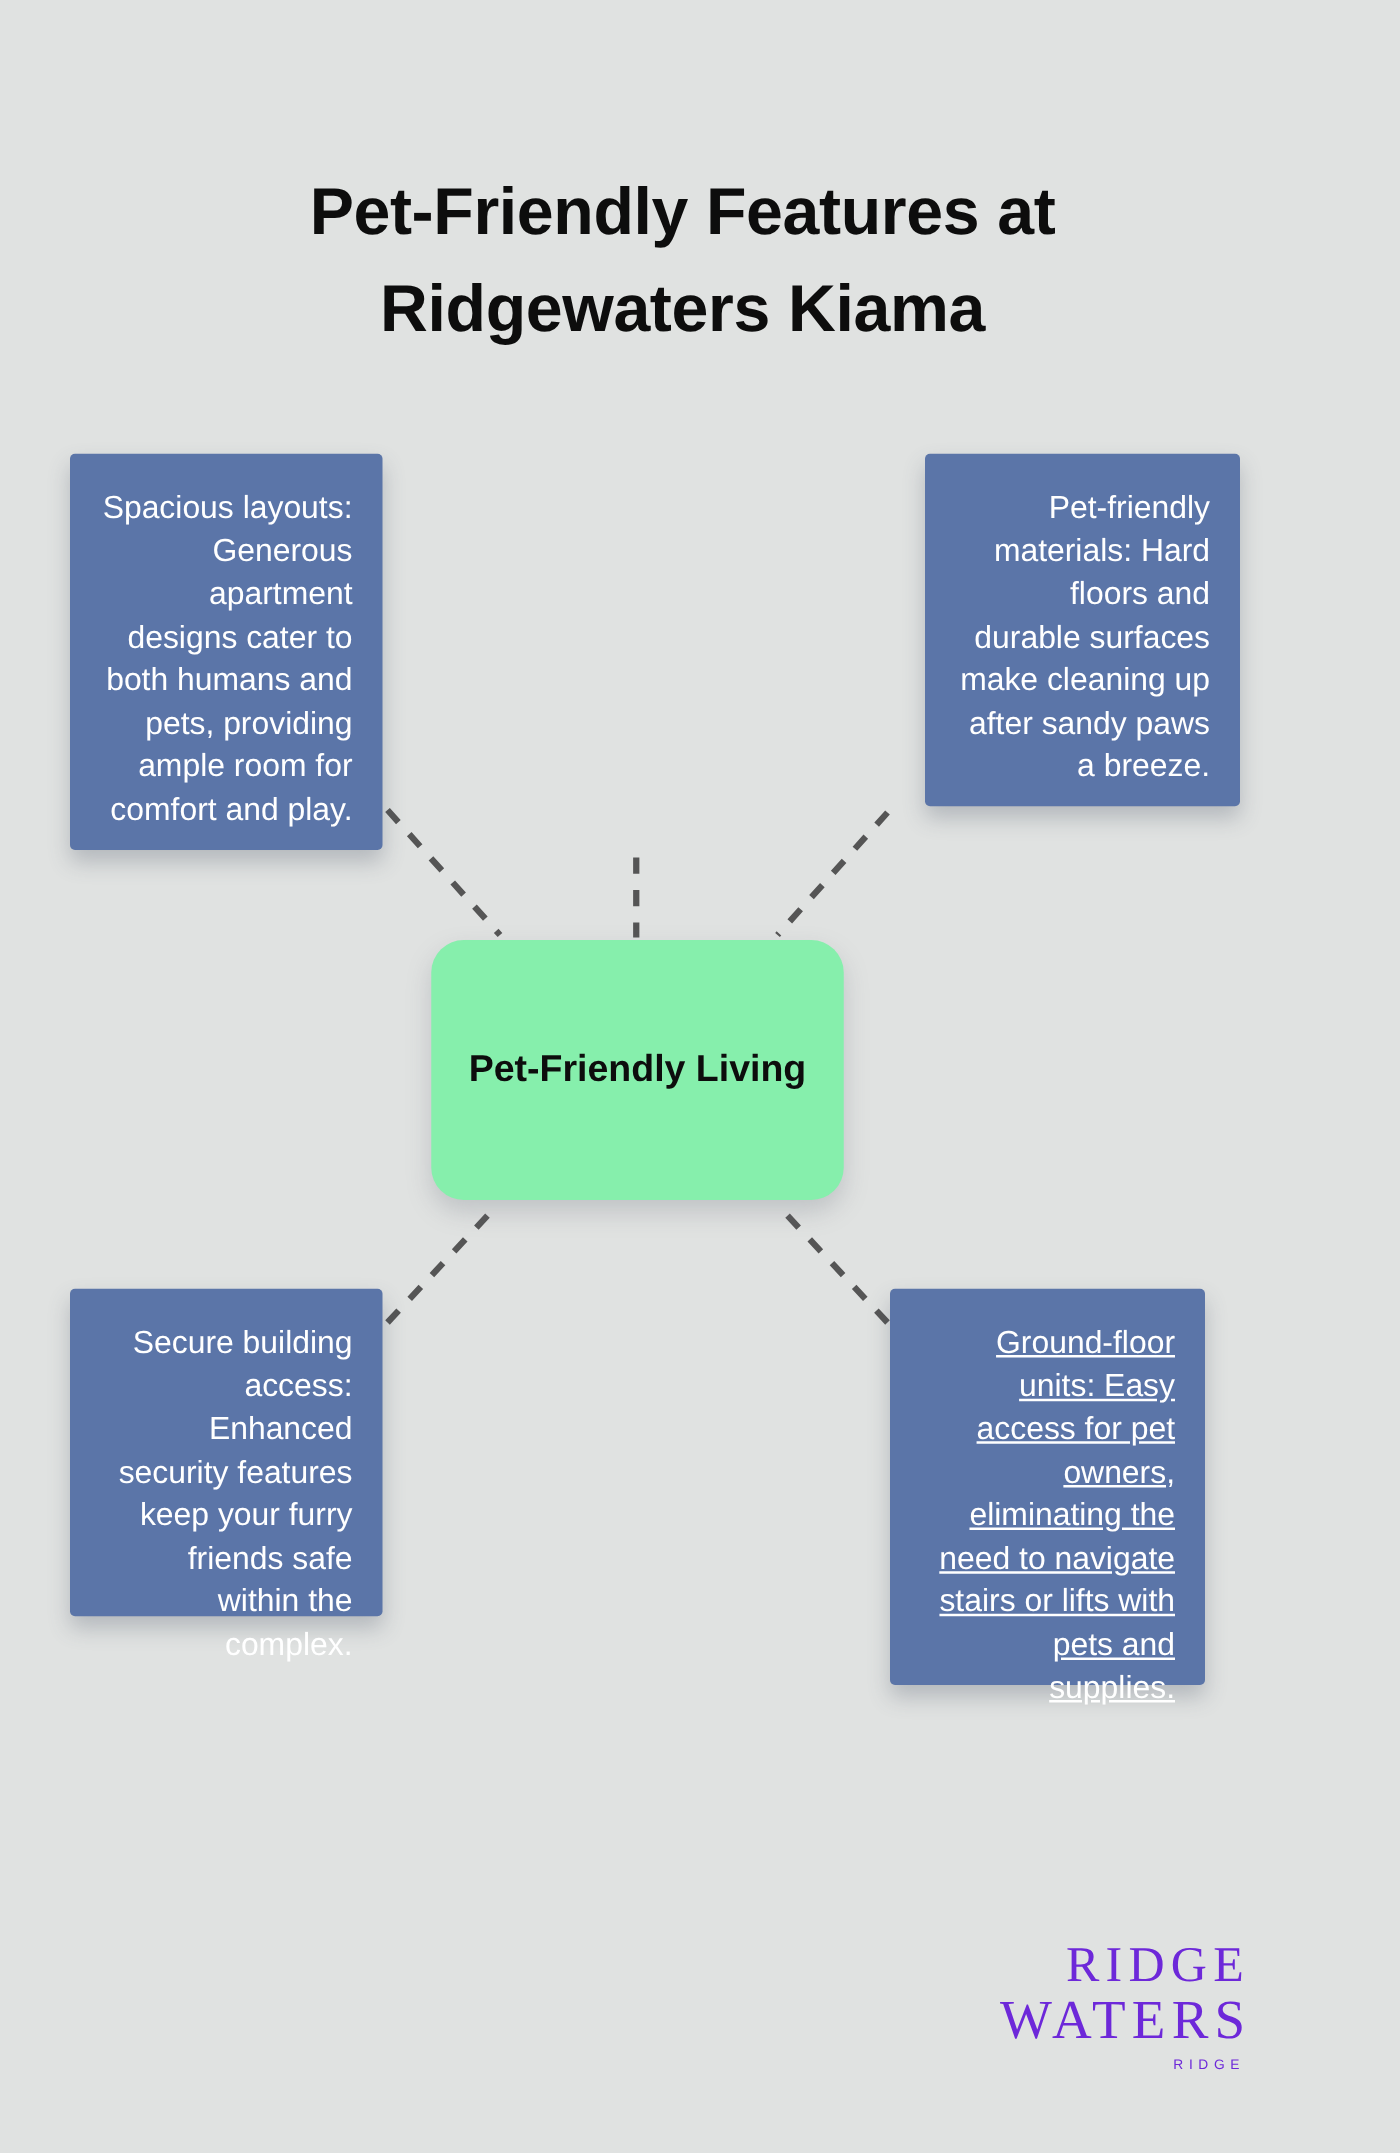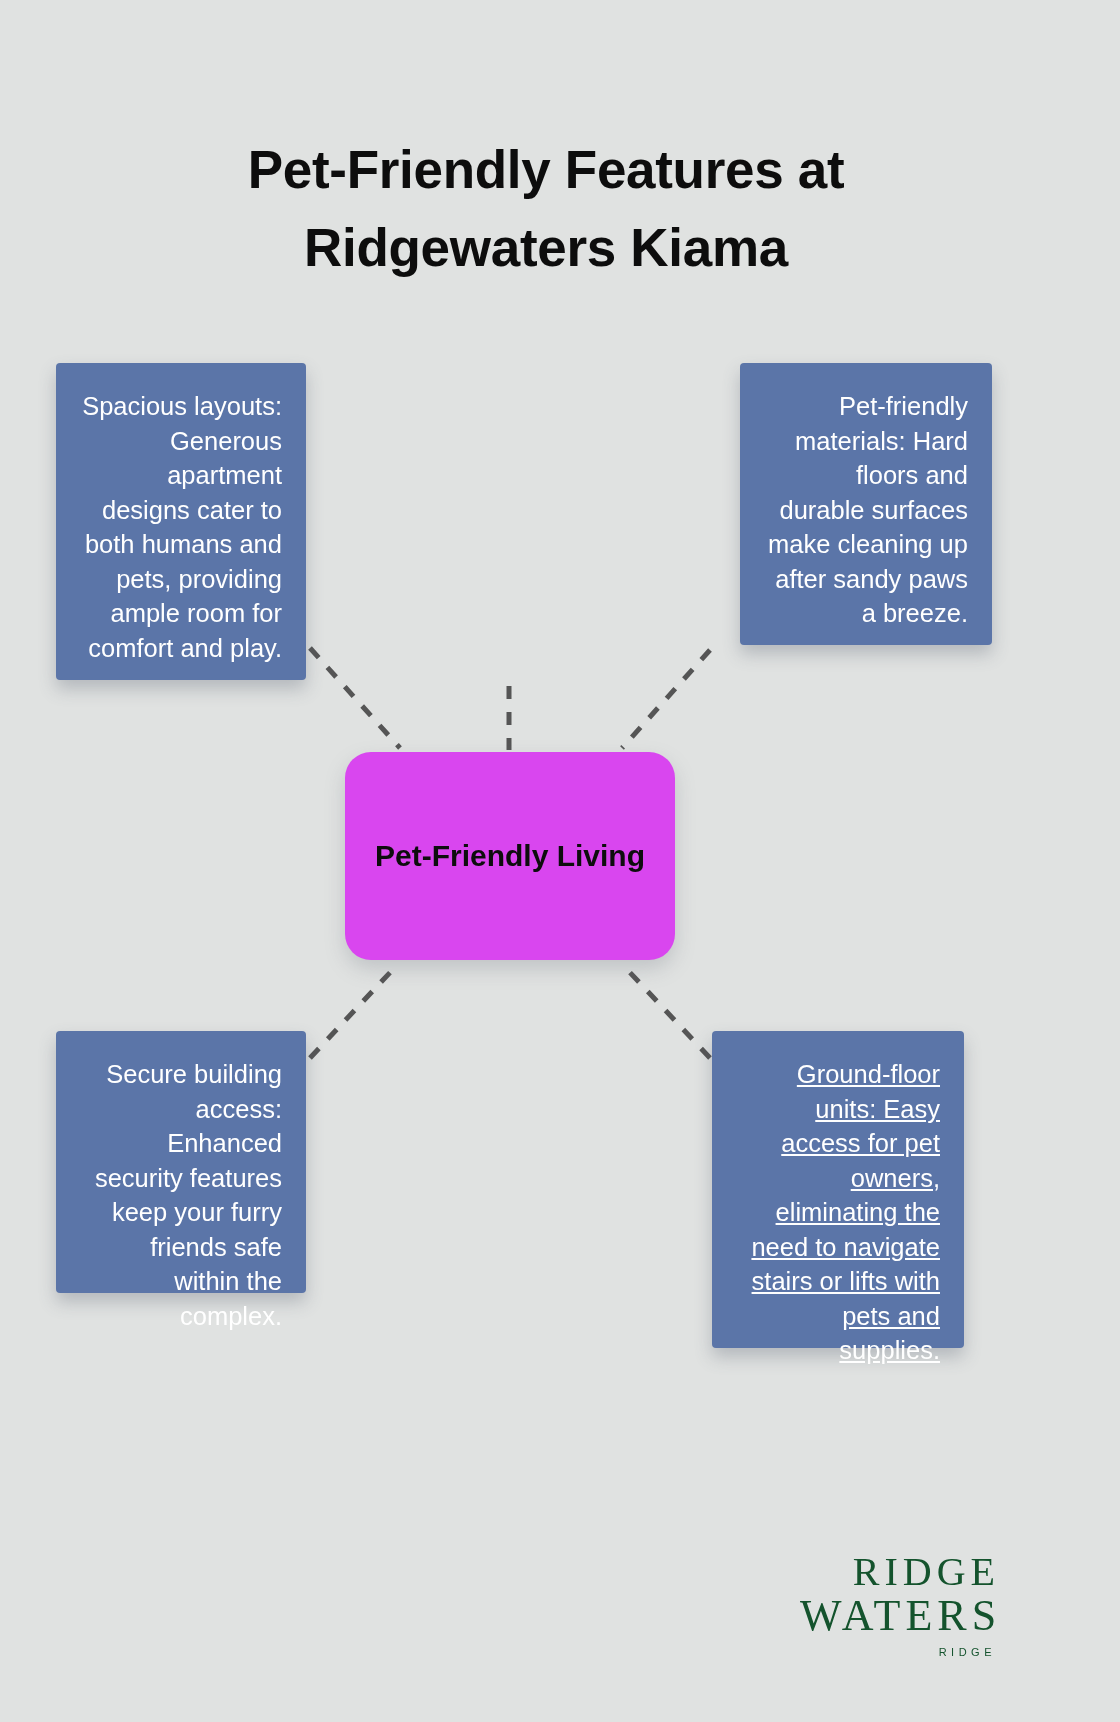--- a/index.html
+++ b/index.html
@@ -64,41 +64,41 @@
   .card-4 { left: 56px;  top: 1031px; width: 250px; height: 262px; }
   .card-5 { left: 712px; top: 1031px; width: 252px; height: 317px; text-decoration: underline; }
 
   .center-node {
     position: absolute;
     left: 345px;
     top: 752px;
     width: 330px;
     height: 208px;
     box-sizing: border-box;
-    background: #d946ef;
+    background: #86efac;
     border-radius: 26px;
     display: flex;
     align-items: center;
     justify-content: center;
     text-align: center;
     font-size: 30px;
     font-weight: bold;
     line-height: 1.45;
     color: #0d0d0d;
     box-shadow: 0 9px 20px rgba(110, 118, 128, 0.28);
   }
 
   
   .logo {
     position: absolute;
     left: 800px;
     top: 1552px;
     width: 200px;
     text-align: right;
-    color: #14532d;
+    color: #6d28d9;
     font-family: "Liberation Serif", serif;
   }
   .logo-line1 {
     font-size: 40px;
     letter-spacing: 5px;
     line-height: 1.0;
     display: block;
   }
   .logo-line2 {
     font-size: 44px;

